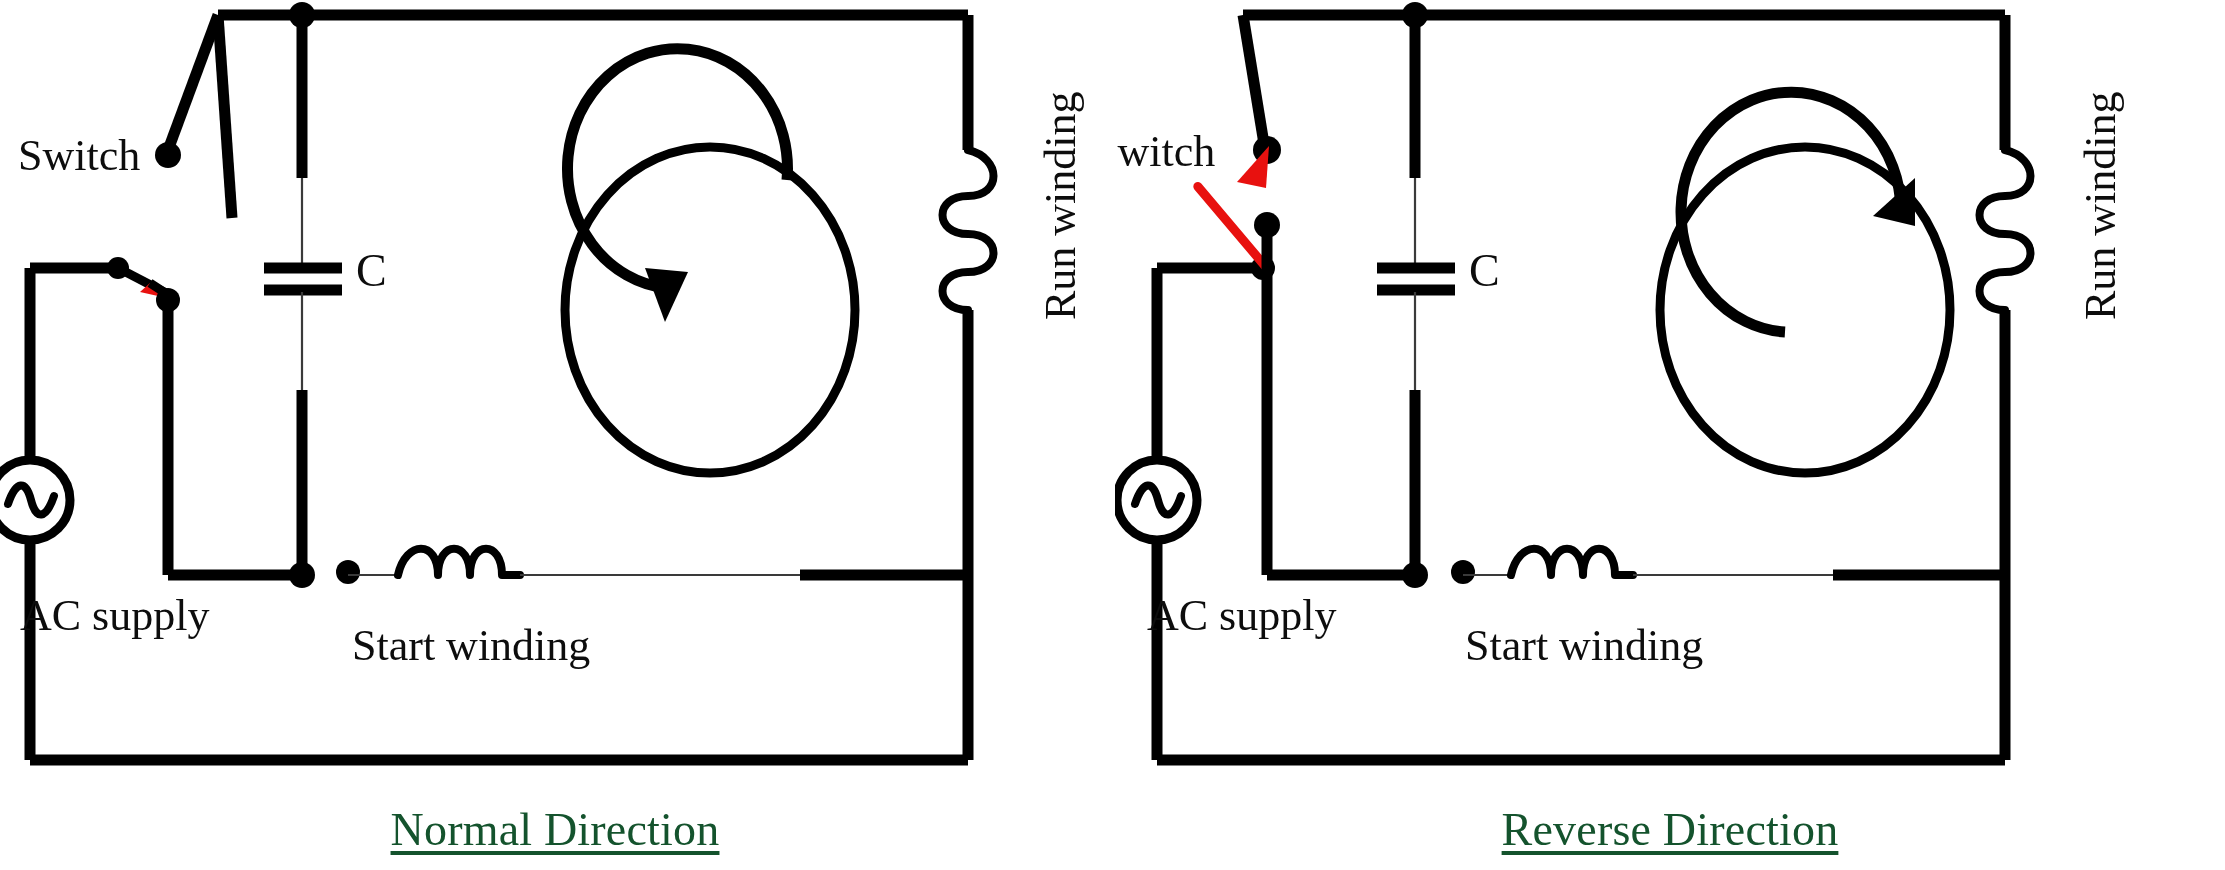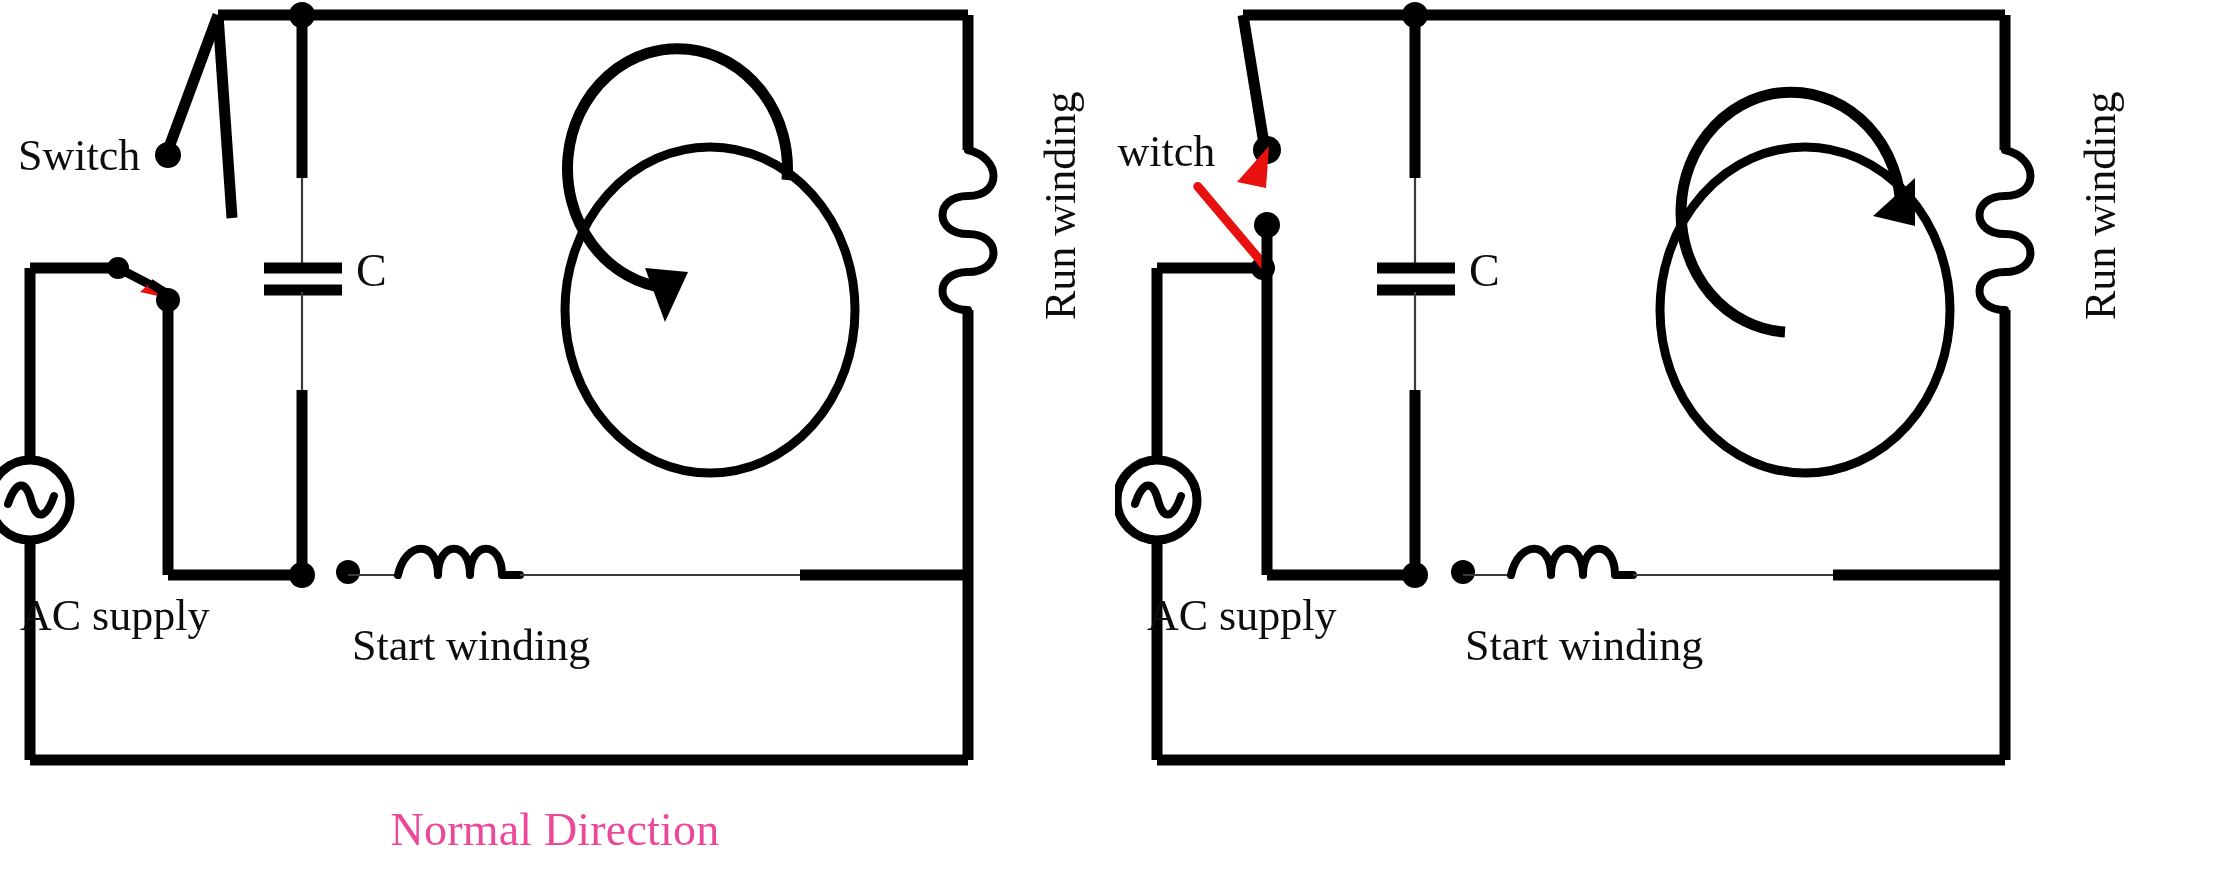--- a/index.html
+++ b/index.html
@@ -19,22 +19,22 @@
   .arrowpath{stroke:#000;fill:none;stroke-width:11;stroke-linecap:butt;}
   .node{fill:#000;}
   .redline{stroke:#e8110f;stroke-width:9;fill:none;stroke-linecap:round;}
   .redhead{fill:#e8110f;}
   .src{stroke:#000;fill:#fff;stroke-width:9;}
   .srcwave{stroke:#000;fill:none;stroke-width:8;stroke-linecap:round;}
   .lbl{font-family:"Liberation Serif",serif;fill:#0d0d0d;font-size:44px;}
   .lbl-rot{font-family:"Liberation Serif",serif;fill:#0d0d0d;font-size:44px;}
   .cap-c{font-family:"Liberation Serif",serif;fill:#0d0d0d;font-size:46px;}
   .caption{position:absolute;bottom:14px;width:100%;text-align:center;
-           font-family:"Liberation Serif",serif;font-size:46px;color:#ec4899;
-           text-underline-offset:6px;letter-spacing:.2px;}
+           font-family:"Liberation Serif",serif;font-size:46px;color:#14532d;
+           text-decoration:underline;text-underline-offset:6px;letter-spacing:.2px;}
 </style>
 </head>
 <body>
 
 <div id="stage">
 
   <div class="panel" id="panel-left">
     <svg class="circuit" viewBox="0 0 1110 870">
 
       <path class="wire w-thick" d="M 218 15 L 968 15"></path>
@@ -166,15 +166,16 @@
       <ellipse class="rotor" cx="690" cy="310" rx="145" ry="163"></ellipse>
 
       <path class="arrowpath" d="M 670 332 A 110 120 0 1 1 786 210"></path>
       <path class="node" d="M 800 178 L 758 216 L 800 226 Z"></path>
 
       <text class="lbl" x="-22" y="166">Switch</text>
       <text class="lbl" x="32" y="630">AC supply</text>
       <text class="lbl" x="350" y="660">Start winding</text>
       <text class="lbl-rot" x="0" y="0" transform="translate(1000,320) rotate(-90)">Run  winding</text>
     </svg>
+    <div class="caption">Reverse Direction</div>
   </div>
 
 </div>
 
 </body></html>

